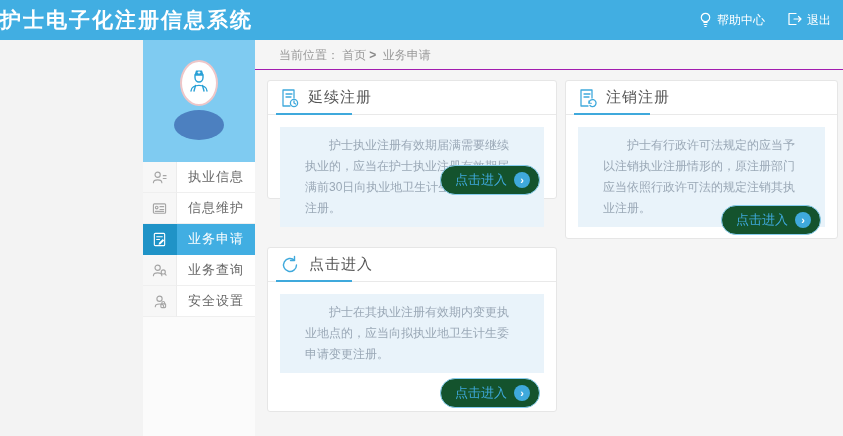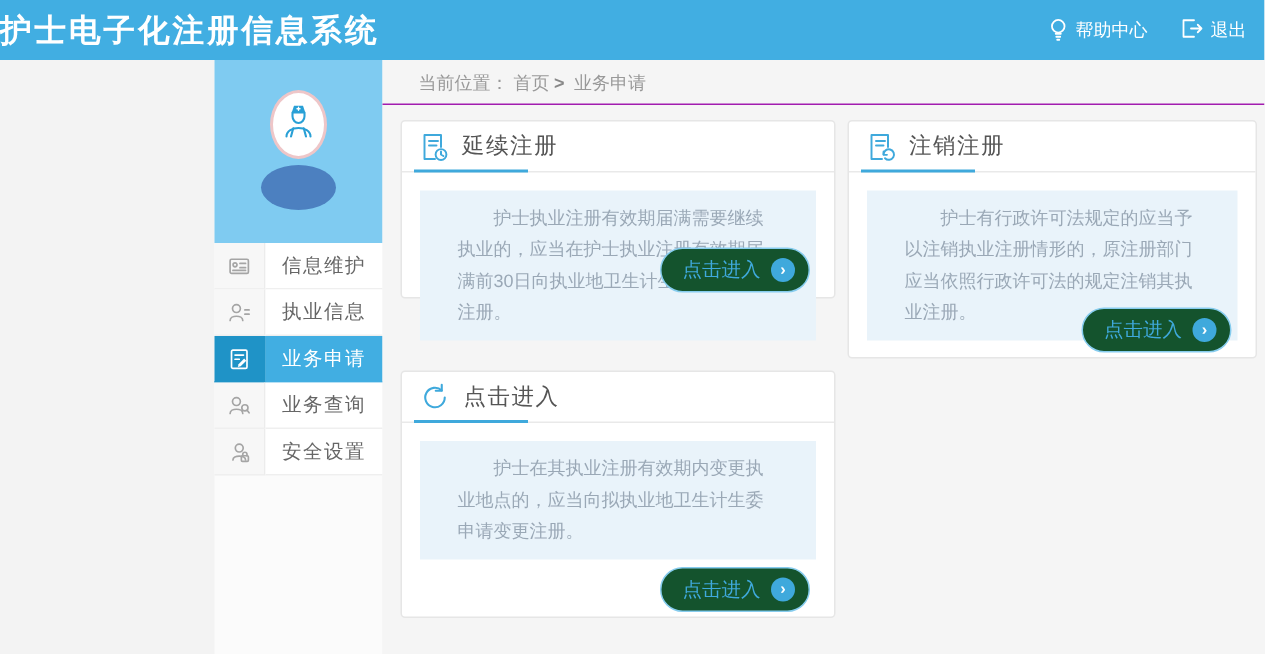--- a/index.html
+++ b/index.html
@@ -102,37 +102,37 @@
         </span>
       </div>
       <div class="name-ellipse"></div>
     </div>
 
     <div class="menu">
 
       <div class="menu-item">
         <span class="mi-icon-cell">
           <svg width="15" height="15" viewBox="0 0 16 16" fill="none" stroke="currentColor" stroke-width="1.2">
+            <circle cx="6" cy="5" r="2.8"></circle>
+              <path d="M1.5 13.5 C1.5 9.5 10.5 9.5 10.5 13.5"></path>
+            <path d="M12 6 h3 M12 9 h3"></path>
+          </svg>
+        </span>
+        <span class="mi-label-cell">执业信息</span>
+      </div>
+
+      <div class="menu-item">
+        <span class="mi-icon-cell">
+          <svg width="15" height="15" viewBox="0 0 16 16" fill="none" stroke="currentColor" stroke-width="1.2">
             <rect x="1.5" y="3" width="13" height="10" rx="1"></rect>
             <circle cx="5" cy="7" r="1.4"></circle>
               <path d="M8.5 6 h4 M8.5 9 h4 M3.5 11 h9"></path>
           </svg>
         </span>
         <span class="mi-label-cell">信息维护</span>
-      </div>
-
-      <div class="menu-item">
-        <span class="mi-icon-cell">
-          <svg width="15" height="15" viewBox="0 0 16 16" fill="none" stroke="currentColor" stroke-width="1.2">
-            <circle cx="6" cy="5" r="2.8"></circle>
-              <path d="M1.5 13.5 C1.5 9.5 10.5 9.5 10.5 13.5"></path>
-            <path d="M12 6 h3 M12 9 h3"></path>
-          </svg>
-        </span>
-        <span class="mi-label-cell">执业信息</span>
       </div>
 
       <div class="menu-item active">
         <span class="mi-icon-cell">
           <svg width="15" height="15" viewBox="0 0 16 16" fill="none" stroke="currentColor" stroke-width="1.2">
             <rect x="2.5" y="1.5" width="11" height="13" rx="1"></rect>
             <path d="M5 5 h6 M5 8 h3"></path>
             <path d="M7.5 11.5 L11.5 7.5 L13 9 L9 13 L7 13.5 Z" fill="currentColor" stroke="none"></path>
           </svg>
         </span>

